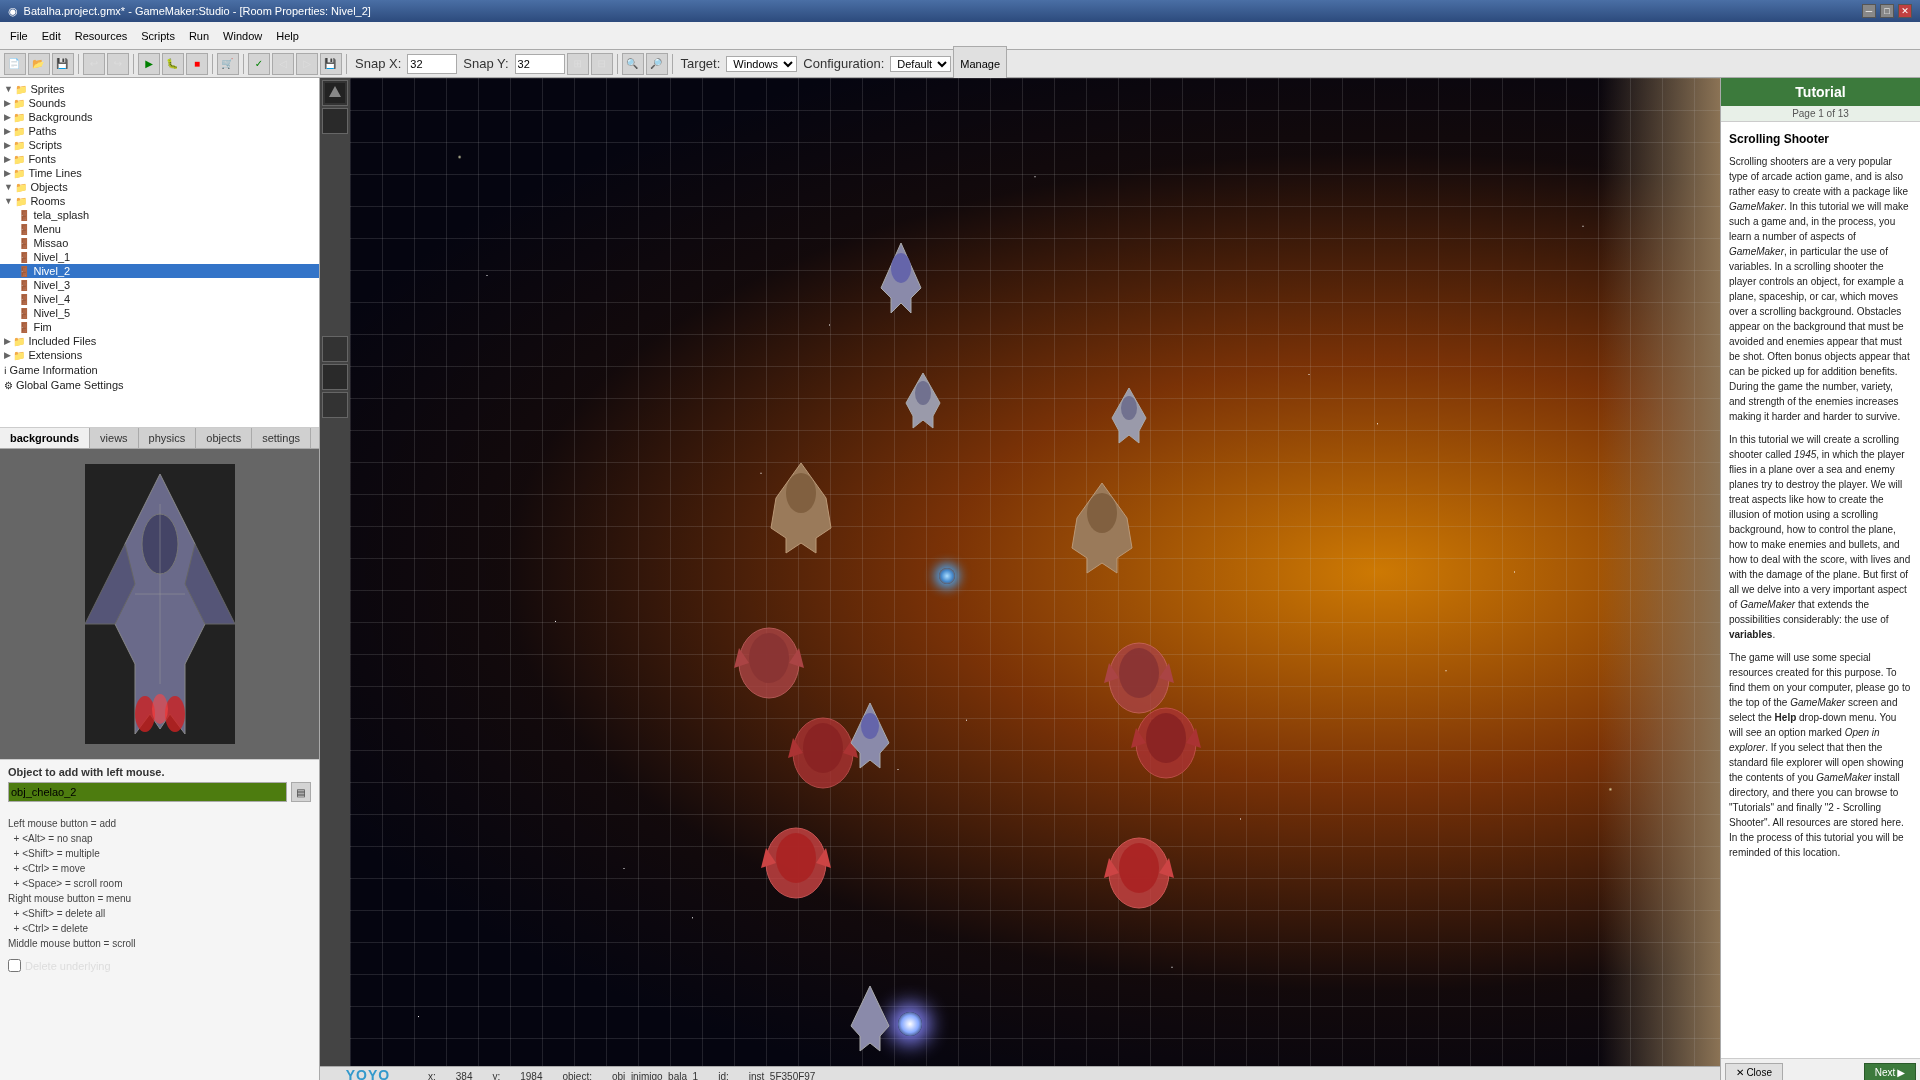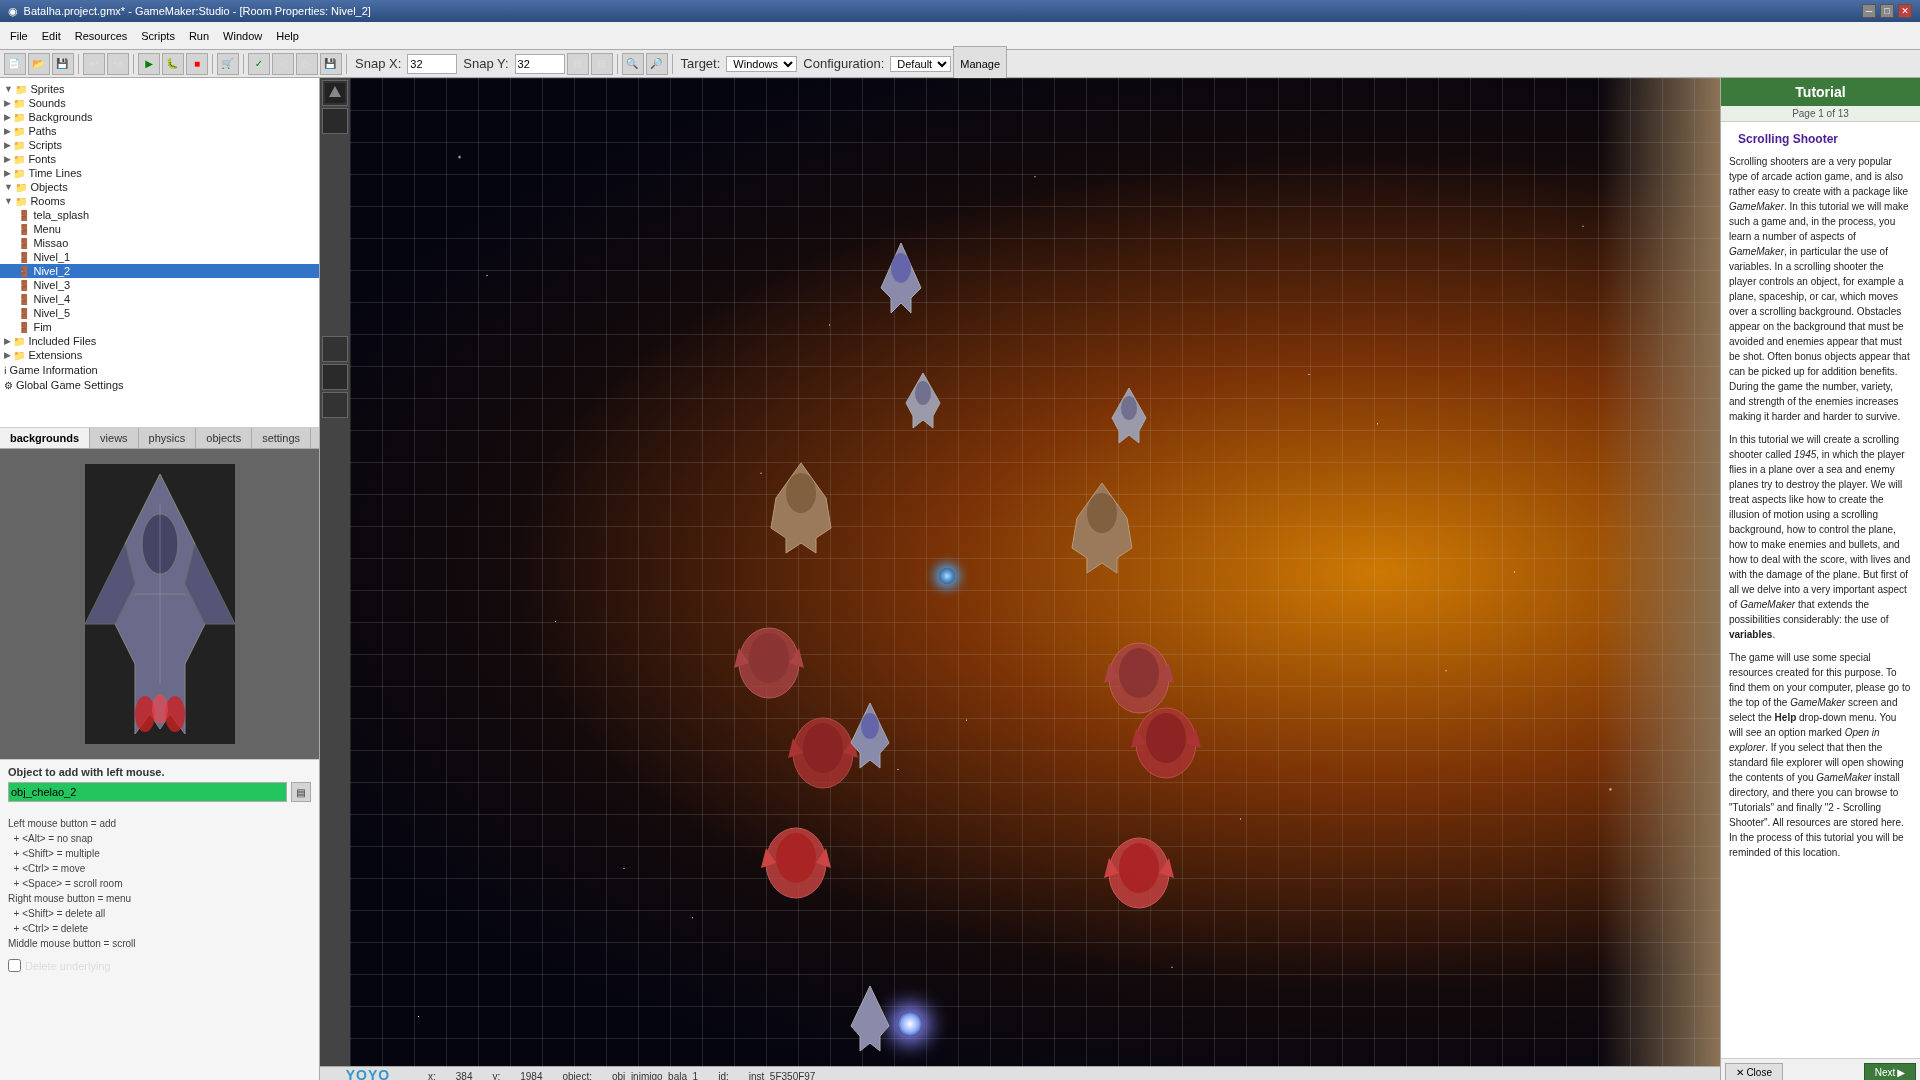--- a/index.html
+++ b/index.html
@@ -52,21 +52,21 @@
     #room-tabs { display: flex; background: #d8d8d8; border-bottom: 1px solid #aaa; }
     .room-tab { padding: 4px 10px; font-size: 11px; cursor: pointer; border-right: 1px solid #aaa; background: #d0d0d0; color: #333; }
     .room-tab.active { background: #f0f0f0; color: #000; font-weight: bold; }
     
     #room-preview { width: 100%; height: 310px; background: #666; display: flex; align-items: center; justify-content: center; overflow: hidden; position: relative; }
     #room-preview-inner { width: 150px; height: 280px; background: #222; display: flex; align-items: center; justify-content: center; }
 
     #object-info { padding: 6px 8px; border-top: 1px solid #ccc; font-size: 11px; color: #333; }
     .info-label { font-weight: bold; margin-bottom: 4px; }
     .object-input-row { display: flex; align-items: center; gap: 4px; margin-bottom: 4px; }
-    .object-input { flex: 1; height: 20px; font-size: 11px; border: 1px solid #aaa; padding: 0 2px; background: #22c55e; }
+    .object-input { flex: 1; height: 20px; font-size: 11px; border: 1px solid #aaa; padding: 0 2px; background: #4d7c0f; }
 
     #instructions { padding: 4px 8px; font-size: 10px; color: #444; line-height: 1.5; }
 
     .delete-row { display: flex; align-items: center; gap: 4px; padding: 4px 8px; font-size: 11px; }
 
     #room-canvas-area { flex: 1; overflow: hidden; position: relative; background: #3a3a3a; }
 
     
     #game-room {
       position: absolute; top: 0; left: 0; width: 100%; height: 100%;
@@ -86,21 +86,21 @@
 
     
     #thumb-strip { width: 30px; background: #444; display: flex; flex-direction: column; padding: 2px; gap: 2px; overflow-y: auto; }
     .thumb-item { width: 26px; height: 26px; background: #222; border: 1px solid #666; cursor: pointer; }
 
     
     #right-panel { width: 200px; min-width: 200px; background: #fff; border-left: 1px solid #aaa; display: flex; flex-direction: column; overflow: hidden; }
     #tutorial-header { background: #3c7a3c; color: white; text-align: center; padding: 6px; font-size: 14px; font-weight: bold; }
     #tutorial-page { text-align: center; font-size: 10px; color: #555; padding: 2px; background: #e8f0e8; border-bottom: 1px solid #ccc; }
     #tutorial-content { flex: 1; overflow-y: auto; padding: 8px; font-size: 10px; line-height: 1.5; color: #222; }
-    #tutorial-content h3 { color: #4c1d95; font-size: 12px; margin-bottom: 6px; margin-left: 9px; }
+    #tutorial-content h3 { color: #000000; font-size: 12px; margin-bottom: 6px; }
     #tutorial-footer { display: flex; justify-content: space-between; padding: 4px; border-top: 1px solid #ccc; background: #f0f0f0; }
     .tut-btn { padding: 3px 10px; font-size: 10px; cursor: pointer; border: 1px solid #aaa; background: #e0e0e0; display: flex; align-items: center; gap: 2px; }
 
     
     #logo-area { width: 80px; display: flex; align-items: center; justify-content: center; padding-bottom: 4px; }
 
     
     .space-bg {
       position: absolute; width: 100%; height: 100%;
       background: radial-gradient(ellipse at 75% 50%, rgba(255,150,0,0.8) 0%, rgba(200,80,0,0.6) 30%, rgba(50,20,0,0.3) 60%, transparent 80%),

